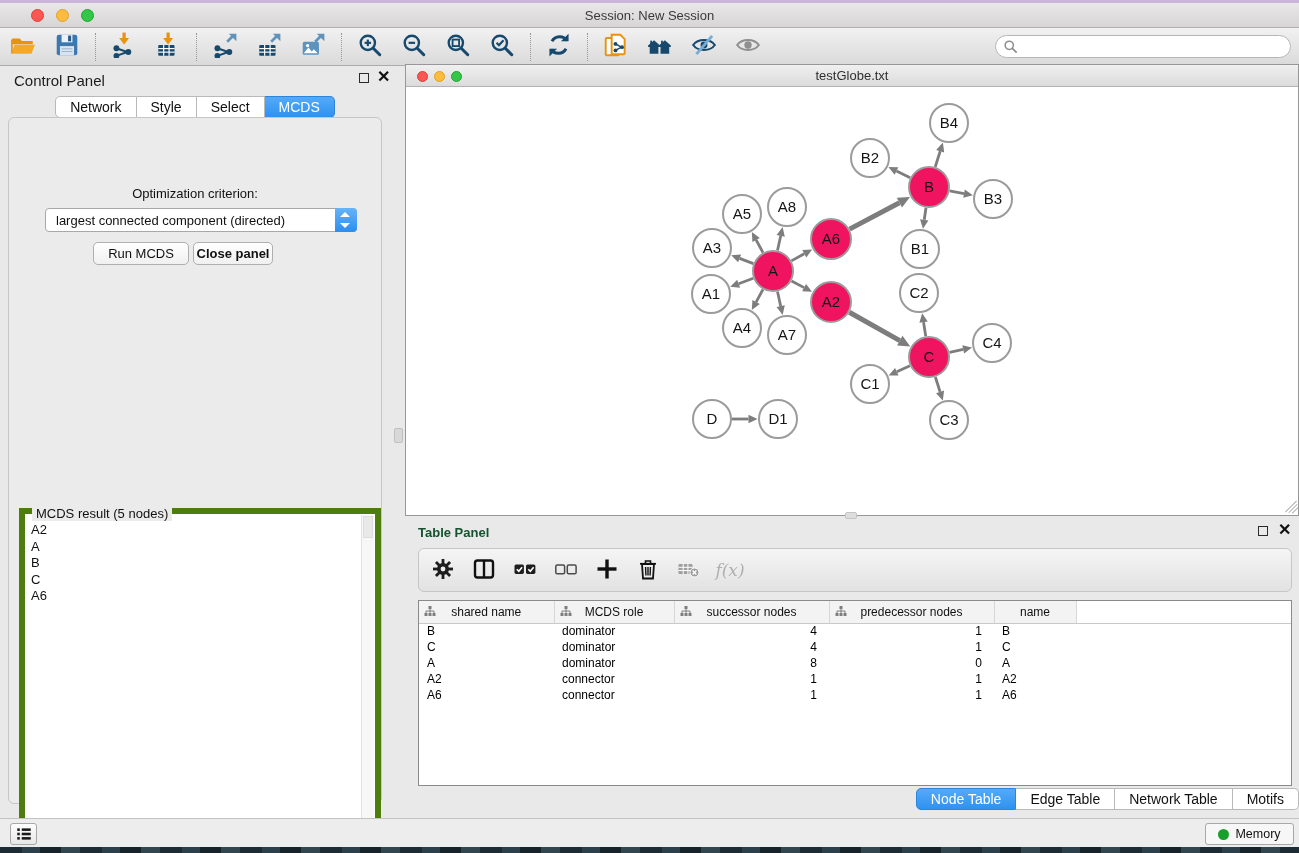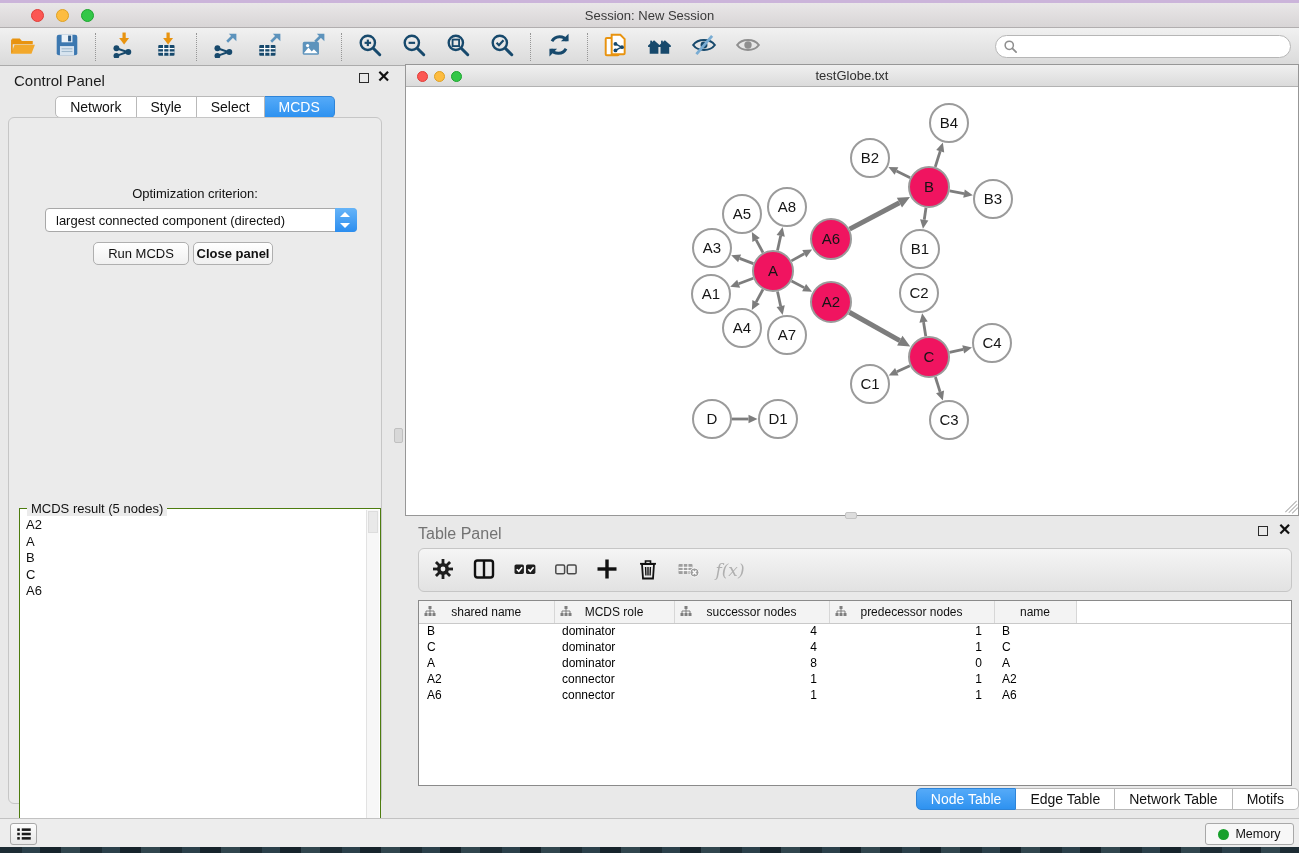--- a/index.html
+++ b/index.html
@@ -57,21 +57,21 @@
   .dd-stepper .up, .dd-stepper .dn { position:absolute; left:5px; width:0; height:0;
     border-left:5.5px solid transparent; border-right:5.5px solid transparent; }
   .dd-stepper .up { top:4px; border-bottom:5px solid #FFF; }
   .dd-stepper .dn { bottom:4px; border-top:5px solid #FFF; }
   .cp-btn { position:absolute; height:23px; background:linear-gradient(#FFFFFF,#F0F0F0);
     border:1px solid #AFAFAF; border-radius:5px; font-size:13px; color:#111;
     display:flex; align-items:center; justify-content:center; font-family:"Liberation Sans",sans-serif; }
   .btn-run { left:84px; top:124px; width:96px; }
   .btn-closep { left:184px; top:124px; width:80px;font-weight:bold; }
   .result-box { position:absolute; left:10px; top:390px; width:362px; height:336px;
-    background:#FFFFFF; border:1px solid #4d7c0f; }
+    background:#FFFFFF; border:6px solid #4d7c0f; }
   .result-legend { position:absolute; left:7px; top:-8px; background:#EBEBEB; padding:0 4px;
     font-size:13px; color:#111; }
   .result-list { position:absolute; left:6px; top:8px; right:16px; bottom:4px;
     font-size:13px; color:#111; line-height:16.5px; overflow:hidden; }
   .result-scroll { position:absolute; right:1px; top:1px; width:13px; bottom:1px;
     background:#F7F7F7; border-left:1px solid #E2E2E2; }
   .result-scroll .thumb { position:absolute; left:1px; right:1px; top:1px; height:22px;
     background:#E9E9E9; border:1px solid #DDD; }
 
   
@@ -84,21 +84,21 @@
   .net-window { position:absolute; left:405px; top:-2px; width:894px; height:452px;
     border:1px solid #979797; background:#FFF; }
   .net-titlebar { position:absolute; left:0; top:0; width:100%; height:22px;
     background:linear-gradient(#F0F0F0,#DBDBDB); border-bottom:1px solid #B2B2B2; }
   .net-titlebar .title { position:absolute; left:0; right:0; top:3px; text-align:center; font-size:13px; color:#2F2F2F; }
   .net-canvas { position:absolute; left:1px; top:23px; width:890px; height:426px; background:#FFF; }
   .gripper { position:absolute; right:2px; bottom:2px; width:13px; height:13px; }
   .gripper span { position:absolute; background:#ADADAD; height:1px; transform:rotate(-45deg); }
 
   
-  .tp-title { position:absolute; left:418px; top:459px; font-size:16px; color:#737373; }
+  .tp-title { position:absolute; left:418px; top:459px; font-size:13px; color:#14532d;font-weight:bold; }
   .tp-float { position:absolute; left:1258px; top:460px; }
   .tp-close { position:absolute; left:1278px; top:459px; }
   .tp-toolbar { position:absolute; left:418px; top:482px; width:874px; height:44px;
     background:linear-gradient(#F5F5F5,#E2E2E2); border:1px solid #C6C6C6; border-radius:6px;
     display:flex; align-items:center; gap:13px; padding:0 10px; }
   .tp-btn { width:28px; height:28px; display:flex; align-items:center; justify-content:center; }
   .fx-label { font-size:17px; font-style:italic; color:#AFAFAF; font-family:"DejaVu Serif", serif; }
   .tp-table-wrap { position:absolute; left:418px; top:534px; width:874px; height:186px;
     background:#FFF; border:1px solid #8A8A8A; overflow:hidden; }
   table.data { border-collapse:collapse; table-layout:fixed; width:100%;padding-left:40px; }

